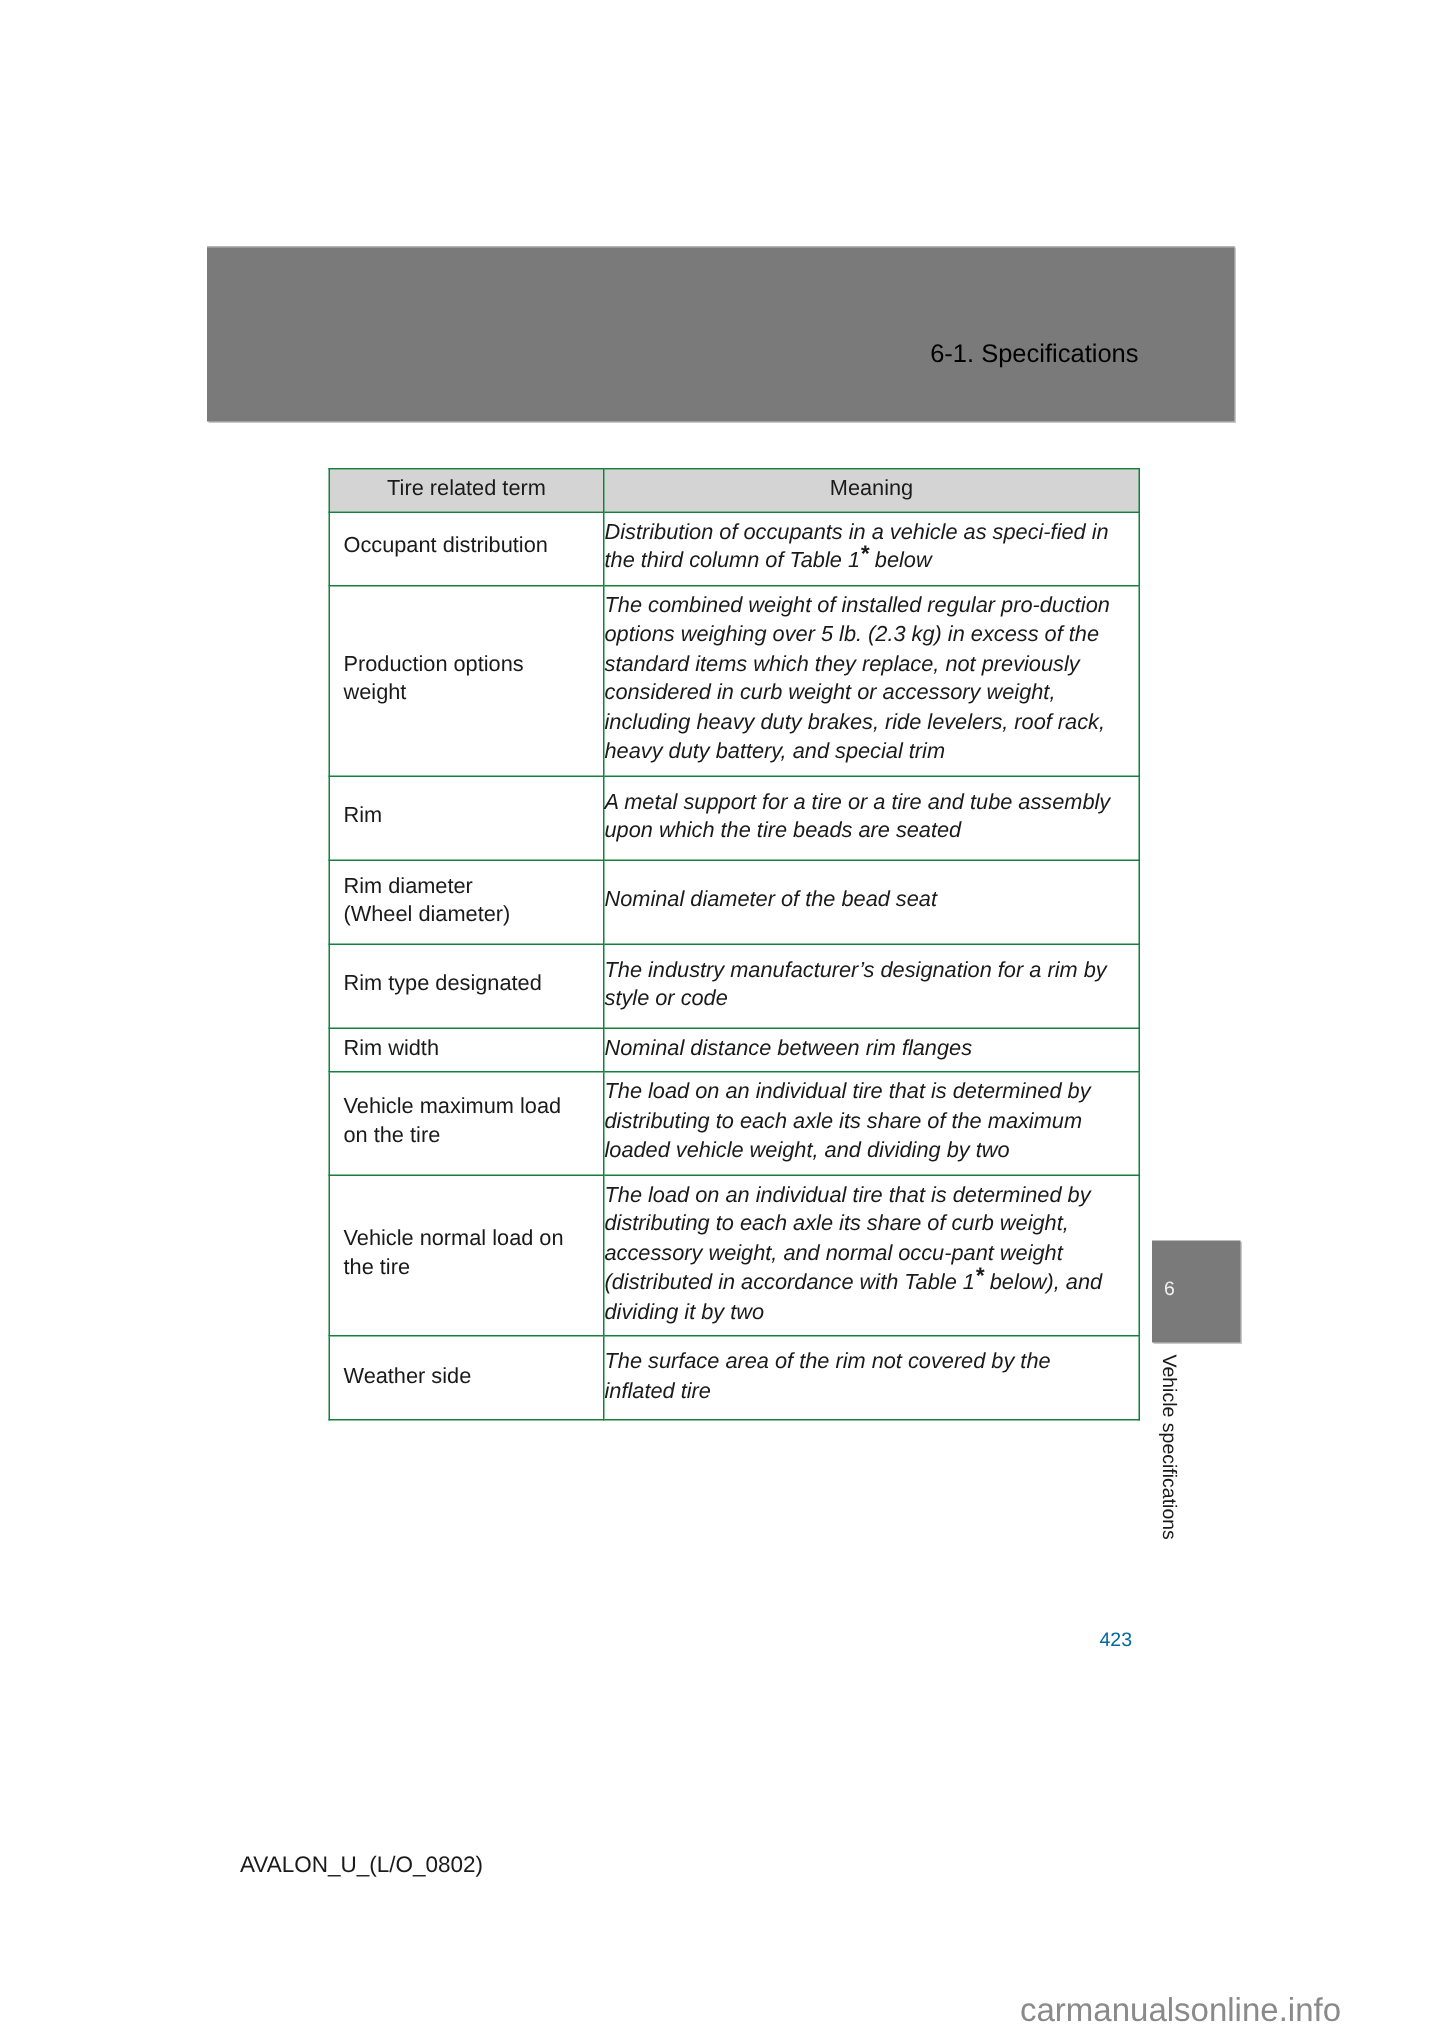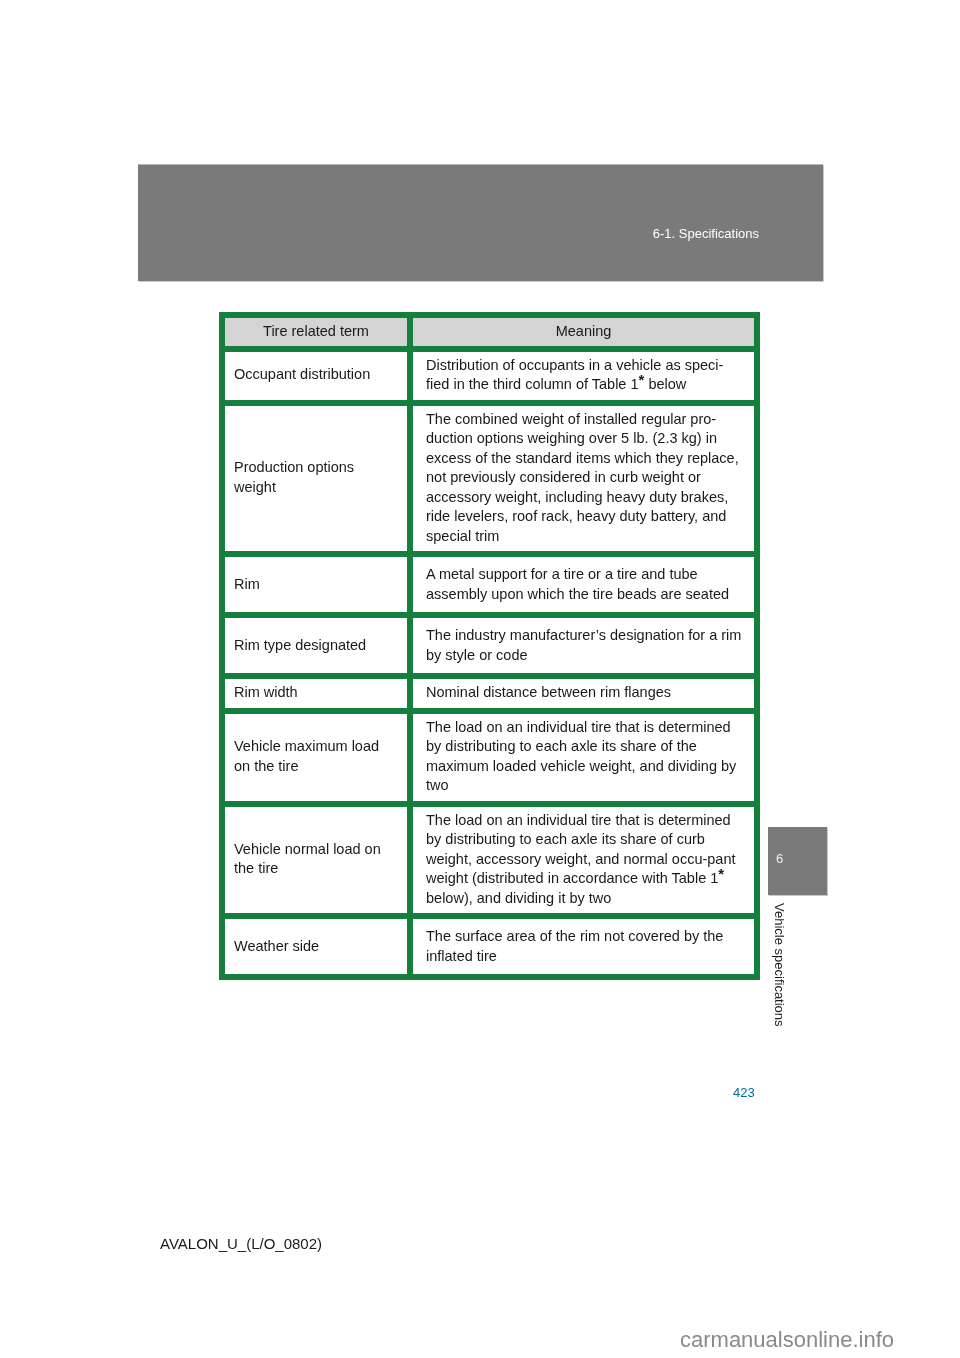--- a/index.html
+++ b/index.html
@@ -22,22 +22,22 @@
       width: 685px;
       height: 116px;
       background: #7a7a7a;
       border-top: 1px solid #b5b5b5;
       box-shadow: 1px 1px 0 #c8c8c8;
     }
     .header-section {
       position: absolute;
       right: 64px;
       top: 61px;
-      font-size: 13px;
-      color: #ffffff;
+      font-size: 17px;
+      color: #000000;
       letter-spacing: 0;
     }
     .chapter-tab {
       position: absolute;
       left: 768px;
       top: 827px;
       width: 59px;
       height: 68px;
       background: #7a7a7a;
       box-shadow: 1px 1px 0 #c8c8c8;
@@ -61,38 +61,39 @@
     table.terms {
       position: absolute;
       left: 219px;
       top: 312px;
       width: 541px;
       border-collapse: collapse;
       font-size: 14.5px;
       line-height: 19.5px;
     }
     table.terms th, table.terms td {
-      border: 6px solid #15803d;
+      border: 1px solid #15803d;
       vertical-align: middle;
       text-align: left;
       padding: 4px 8px 5px 9px;
       margin-top: 20px;
     }
     table.terms th {
       background: #d4d4d4;
       font-weight: normal;
       text-align: center;
       height: 19px;
       padding: 4px 8px;
     }
     table.terms td.term-cell {
       width: 165px;
     }
     table.terms td.meaning-cell {
-      padding-left: 13px;
+      padding-left: 0;
+      font-style: italic;
     }
     table.terms tr.row-tall td {
       padding-top: 8px;
       padding-bottom: 8px;
     }
     sup.star {
       font-size: 15px;
       font-weight: bold;
       line-height: 0;
       vertical-align: 4px;
@@ -145,20 +146,24 @@
     </tr>
     <tr>
       <td class="term-cell">Production options weight</td>
       <td class="meaning-cell">The combined weight of installed regular pro-duction options weighing over 5 lb. (2.3 kg) in excess of the standard items which they replace, not previously considered in curb weight or accessory weight, including heavy duty brakes, ride levelers, roof rack, heavy duty battery, and special trim</td>
     </tr>
     <tr class="row-tall">
       <td class="term-cell">Rim</td>
       <td class="meaning-cell">A metal support for a tire or a tire and tube assembly upon which the tire beads are seated</td>
     </tr>
     <tr class="row-tall">
+      <td class="term-cell"><span>Rim diameter</span><br><span>(Wheel diameter)</span></td>
+      <td class="meaning-cell">Nominal diameter of the bead seat</td>
+    </tr>
+    <tr class="row-tall">
       <td class="term-cell">Rim type designated</td>
       <td class="meaning-cell">The industry manufacturer’s designation for a rim by style or code</td>
     </tr>
     <tr>
       <td class="term-cell">Rim width</td>
       <td class="meaning-cell">Nominal distance between rim flanges</td>
     </tr>
     <tr>
       <td class="term-cell">Vehicle maximum load on the tire</td>
       <td class="meaning-cell">The load on an individual tire that is determined by distributing to each axle its share of the maximum loaded vehicle weight, and dividing by two</td>

